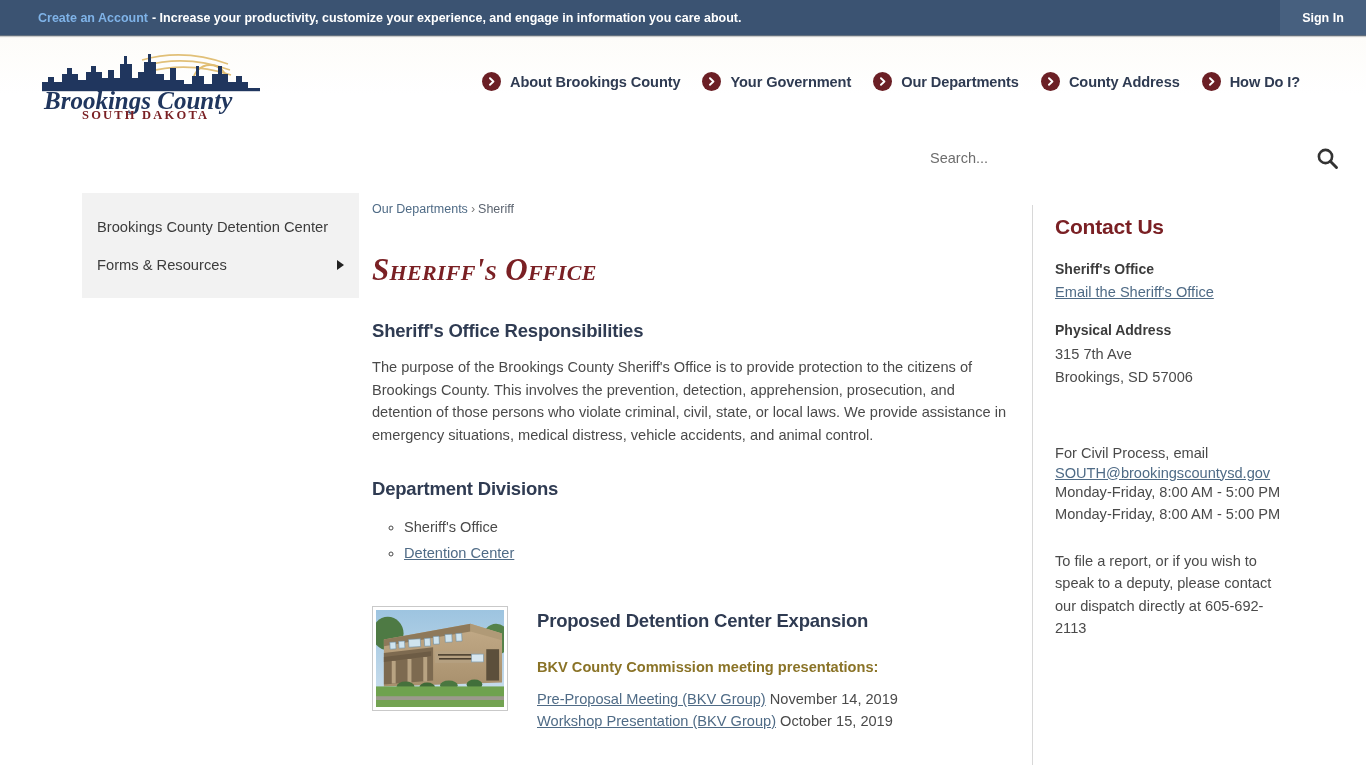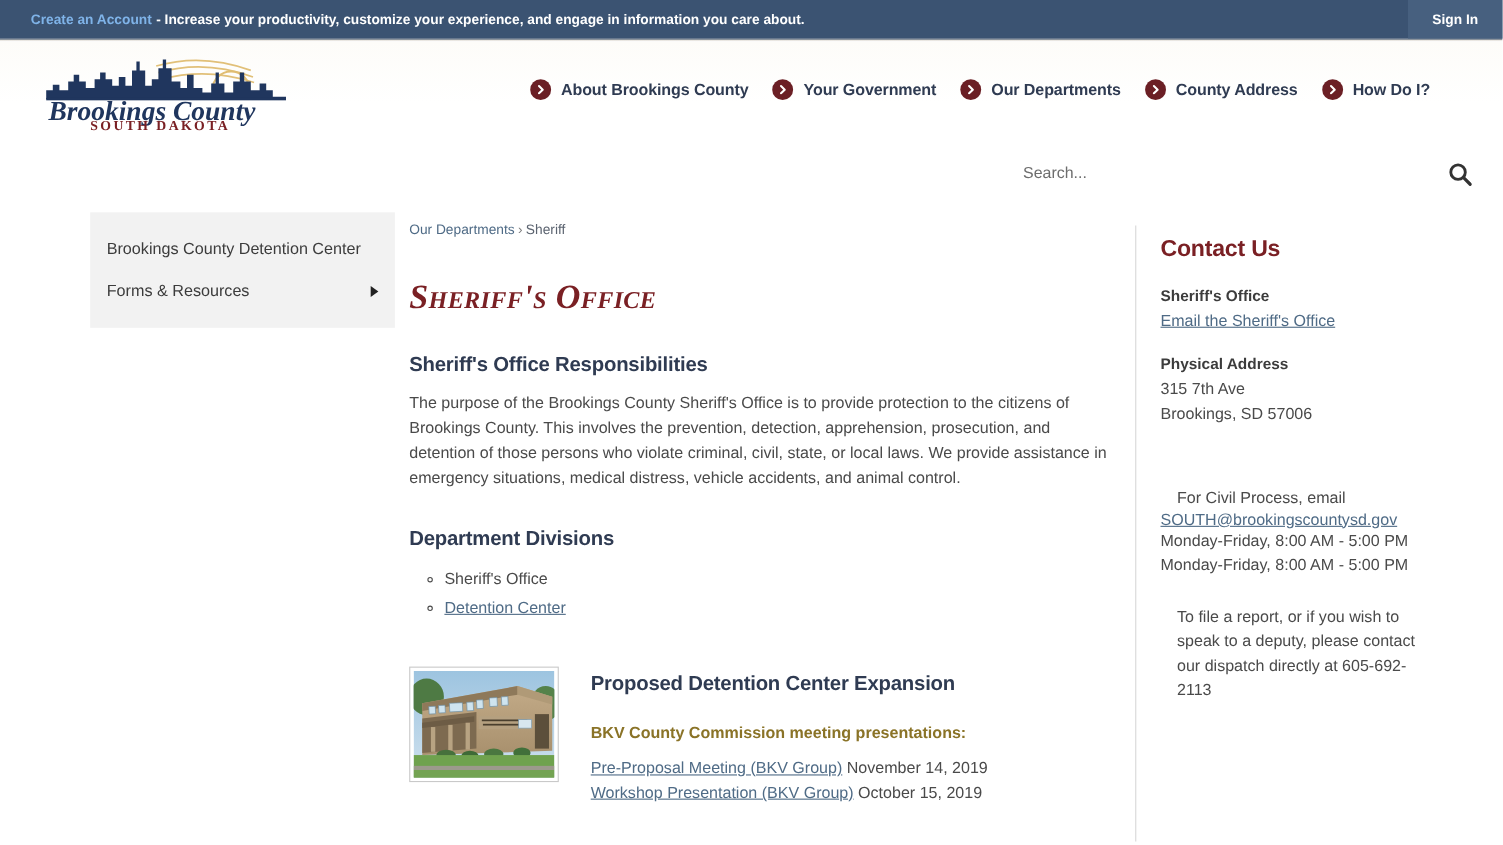--- a/index.html
+++ b/index.html
@@ -12,21 +12,21 @@
 
   
   #top-bar {
     height: 35px; width: 100%;
     background: #3b5372;
     display: flex; align-items: center;
     position: relative;
   }
   #top-bar-inner {
     display: flex; align-items: baseline;
-    padding-left: 28px;
+    padding-left: 38px;
     font-size: 12.5px;
     color: #ffffff;
   }
   #create-account-link {
     color: #7fb3e8;
     font-weight: bold;
     text-decoration: none;
     margin-right: 4px;
   }
   #top-bar-text { color: #ffffff; font-weight: bold; }
@@ -262,21 +262,21 @@
     margin-top: 7px;
     cursor: pointer;
   }
   .rail-text {
     font-size: 14.6px;
     color: #4a4a4a;
     line-height: 22.5px;
     max-width: 232px;
   }
   .rail-gap-sm { margin-top: 5px; }
-  .rail-para { margin-top: 24px; margin-left: 15px; }
+  .rail-para { margin-top: 24px; }
 </style>
 </head>
 <body>
 
 <div id="top-bar">
   <div id="top-bar-inner">
     <a id="create-account-link">Create an Account</a>
     <span id="top-bar-text">- Increase your productivity, customize your experience, and engage in information you care about.</span>
   </div>
   <a id="signin-btn">Sign In</a>

